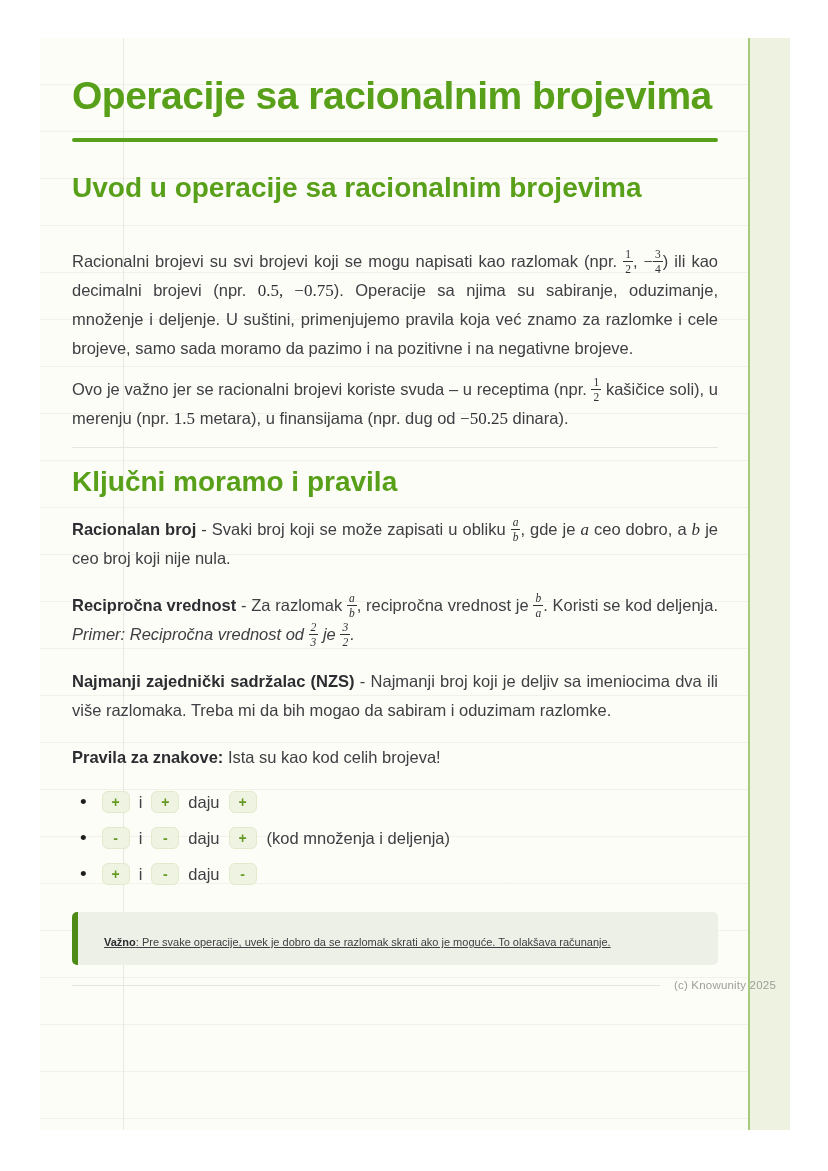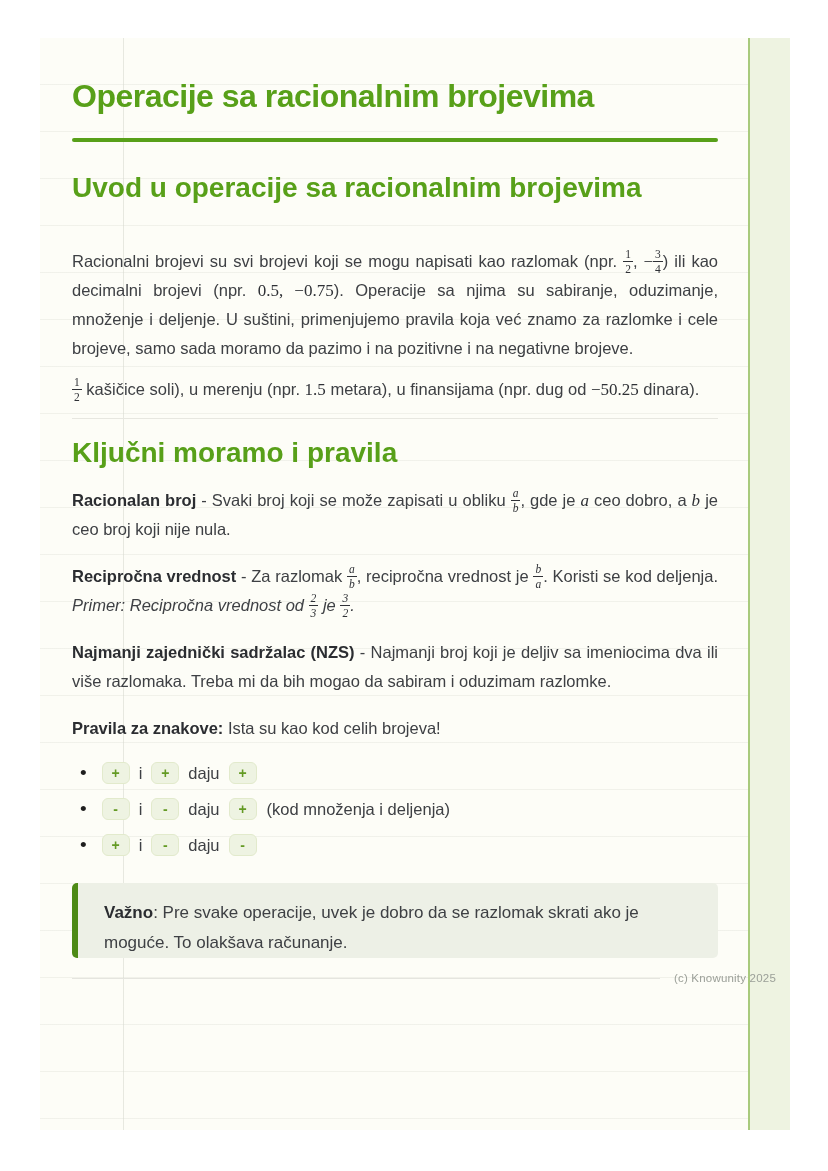--- a/index.html
+++ b/index.html
@@ -18,21 +18,21 @@
     background-size:1px 100%, 100% 100%;
     background-position:83px 0, 0 0;
     background-repeat:no-repeat,no-repeat;
   }
   .stripe{
     position:absolute;top:0;right:0;width:40px;height:100%;
     background:#eef3e1;border-left:2px solid #a8ca7c;z-index:0;
   }
   .content{position:relative;z-index:1;padding:32px 72px 0 32px;}
   h1{
-    margin:0;font-size:32px;line-height:52px;font-weight:800;
+    margin:0;font-size:39px;line-height:52px;font-weight:800;
     color:#58a019;letter-spacing:-0.5px;
   }
   .rule{height:4px;background:#58a019;margin-top:16px;border-radius:2px;}
   h2{margin:20px 0 0;font-size:28px;line-height:27px;font-weight:700;color:#58a019;}
   h2.first{margin-top:32px;}
   p{margin:0;font-size:16.5px;line-height:29px;text-align:justify;color:#3e4044;}
   .p1{margin-top:46px;}
   .p2{margin-top:12px;}
   .defp{margin-top:18px;}
   .defp.firstdef{margin-top:20px;}
@@ -52,22 +52,22 @@
   ul.rules li::before{content:"\2022";font-size:19px;color:#1e1e1e;margin-right:15px;line-height:24px;}
   .badge{
     display:inline-block;min-width:10px;text-align:center;
     background:#eef3e2;border:1px solid #e2eacc;border-radius:6px;
     color:#649a24;font-weight:700;font-size:14px;line-height:20px;padding:0 8px;
   }
   .sep{margin:0 9px;}
   .suffix{margin-left:10px;text-align:right;}
   .callout{
     margin-top:26px;background:#edf0e6;border-left:6px solid #4d8a16;
-    border-radius:5px;padding:15px 26px 0;font-size:17px;line-height:30px;
-    color:#3e4044;text-align:left;
+    border-radius:5px;padding:15px 26px 8px;font-size:11px;line-height:30px;
+    color:#3e4044;text-align:left;text-decoration:underline;
   }
   .footer{
     display:flex;align-items:center;gap:14px;margin-top:14px;margin-right:-58px;
     position:relative;z-index:2;justify-content:center;
   }
   .f-line{flex:1;height:1px;background:#e5e5df;}
   .f-text{font-size:11.5px;color:#9b9f98;white-space:nowrap;letter-spacing:.2px;}
 </style>
 </head>
 <body>
@@ -77,21 +77,21 @@
 
   <div class="content">
 
     <h1>Operacije sa racionalnim brojevima</h1>
     <div class="rule"></div>
 
     <h2 class="first">Uvod u operacije sa racionalnim brojevima</h2>
 
     <p class="p1"><span>Racionalni brojevi su svi brojevi koji se mogu napisati kao razlomak (npr. </span><span class="frac"><span class="fn">1</span><span class="fd">2</span></span><span>, </span><span class="math">−</span><span class="frac"><span class="fn">3</span><span class="fd">4</span></span><span>) ili kao decimalni brojevi (npr. </span><span class="math">0.5, −0.75</span><span>). Operacije sa njima su sabiranje, oduzimanje, množenje i deljenje. U suštini, primenjujemo pravila koja već znamo za razlomke i cele brojeve, samo sada moramo da pazimo i na pozitivne i na negativne brojeve.</span></p>
 
-    <p class="p2"><span class="frac"><span class="fn">1</span><span class="fd">2</span></span><span> kašičice soli), u merenju (npr. </span><span class="math">1.5</span><span> metara), u finansijama (npr. dug od </span><span class="math">−50.25</span><span> dinara).</span></p>
+    <p class="p2"><span>Ovo je važno jer se racionalni brojevi koriste svuda – u receptima (npr. </span><span class="frac"><span class="fn">1</span><span class="fd">2</span></span><span> kašičice soli), u merenju (npr. </span><span class="math">1.5</span><span> metara), u finansijama (npr. dug od </span><span class="math">−50.25</span><span> dinara).</span></p>
 
     <div class="divider"></div>
 
     <h2>Ključni moramo i pravila</h2>
 
     <p class="defp firstdef"><strong>Racionalan broj</strong><span> - Svaki broj koji se može zapisati u obliku </span><span class="frac"><span class="fn" style="font-style:italic">a</span><span class="fd" style="font-style:italic">b</span></span><span>, gde je </span><span class="ivar">a</span><span> ceo dobro, a </span><span class="ivar">b</span><span> je ceo broj koji nije nula.</span></p>
 
     <p class="defp"><strong>Recipročna vrednost</strong><span> - Za razlomak </span><span class="frac"><span class="fn" style="font-style:italic">a</span><span class="fd" style="font-style:italic">b</span></span><span>, recipročna vrednost je </span><span class="frac"><span class="fn" style="font-style:italic">b</span><span class="fd" style="font-style:italic">a</span></span><span>. Koristi se kod deljenja. </span><em><span>Primer: Recipročna vrednost od </span><span class="frac"><span class="fn">2</span><span class="fd">3</span></span><span> je </span><span class="frac"><span class="fn">3</span><span class="fd">2</span></span><span>.</span></em></p>
 
     <p class="defp"><strong>Najmanji zajednički sadržalac (NZS)</strong><span> - Najmanji broj koji je deljiv sa imeniocima dva ili više razlomaka. Treba mi da bih mogao da sabiram i oduzimam razlomke.</span></p>

